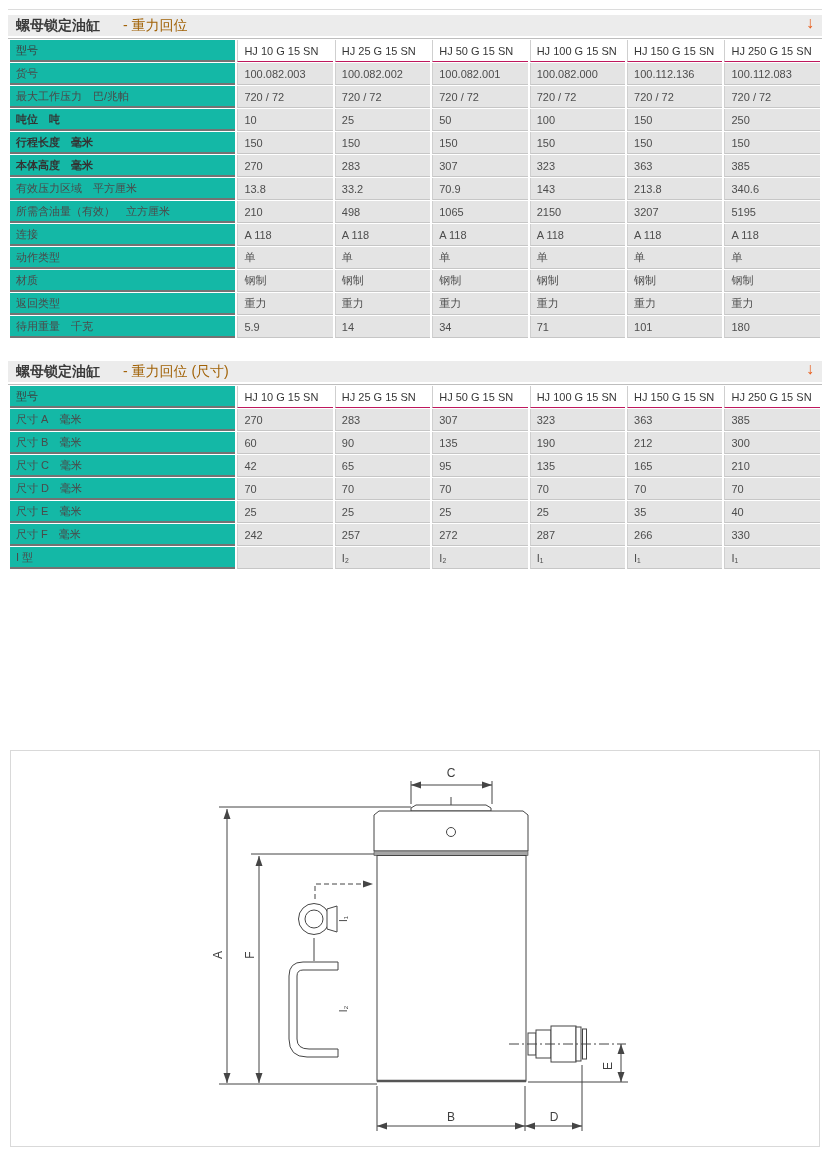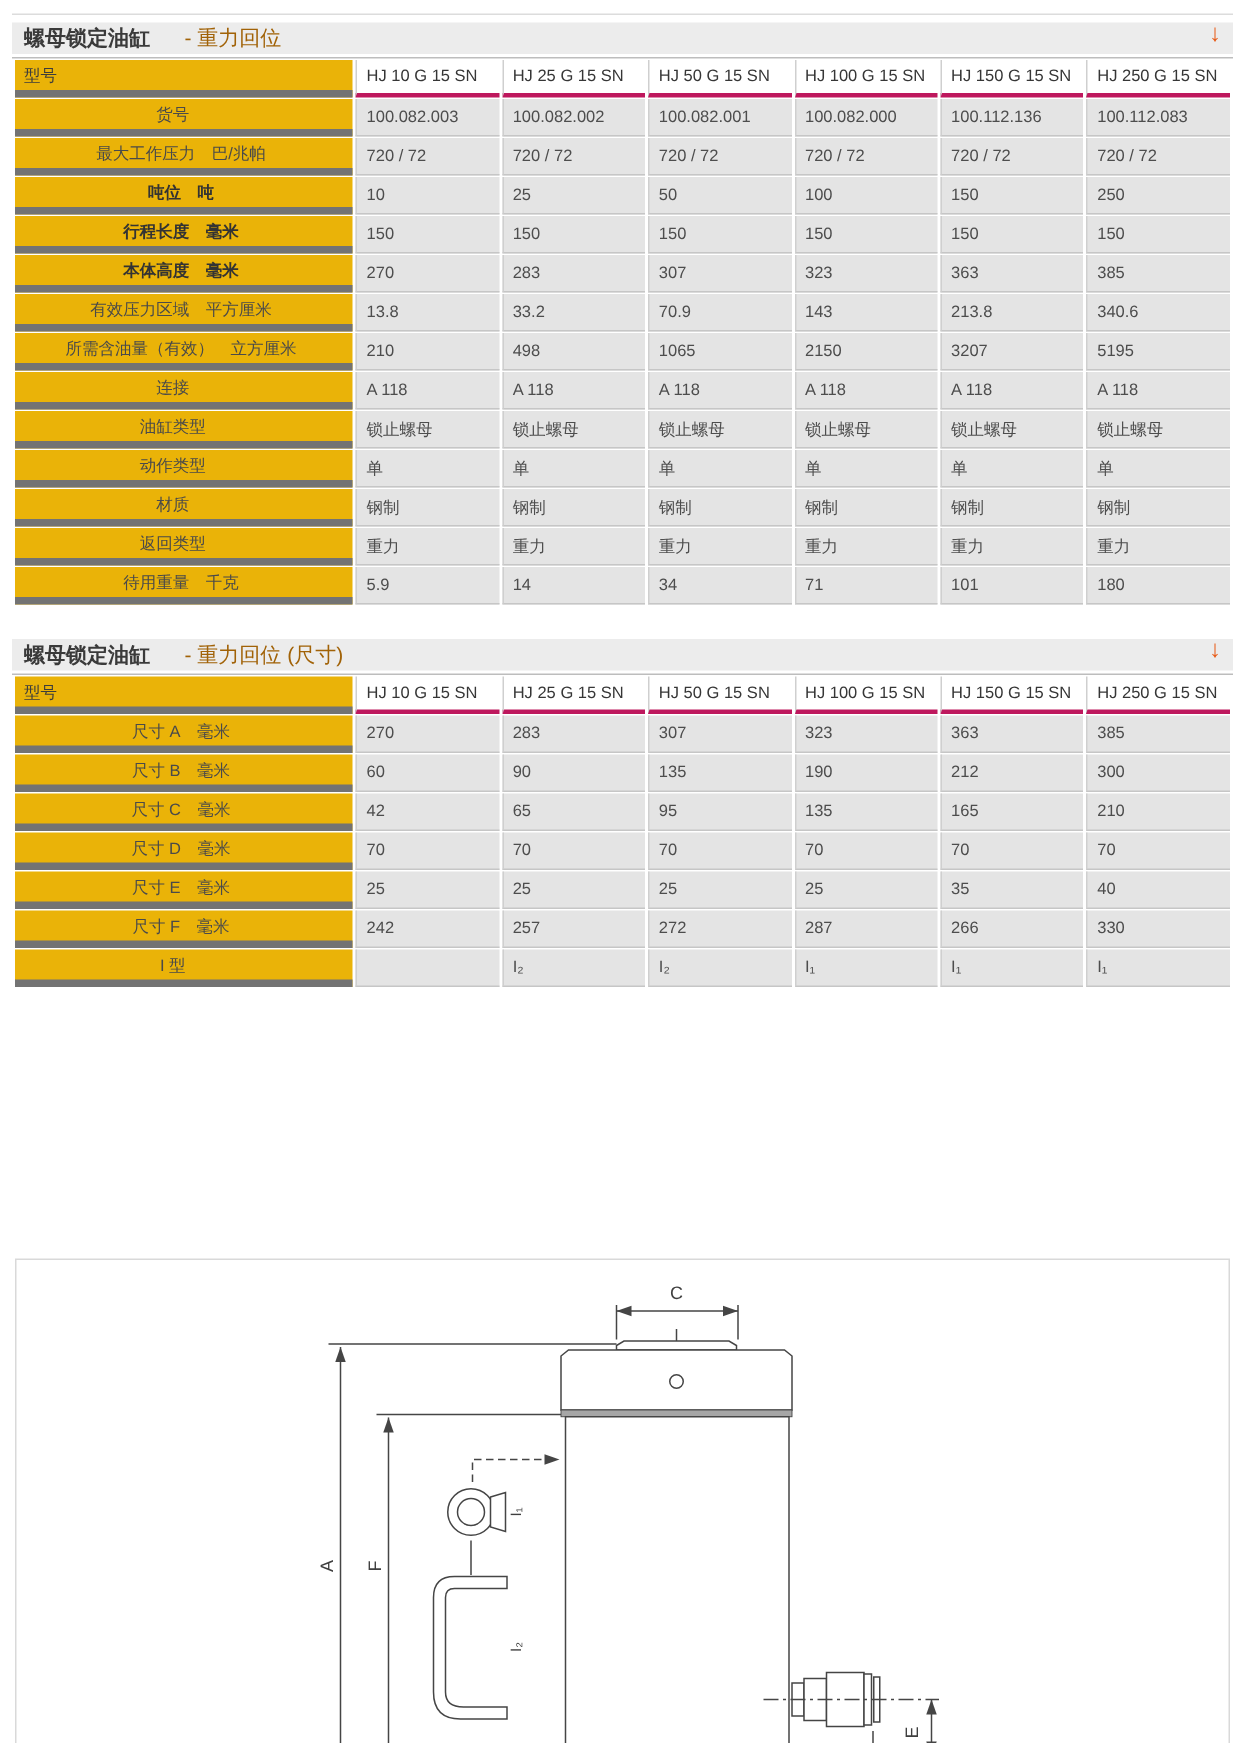--- a/index.html
+++ b/index.html
@@ -27,29 +27,29 @@
     border-collapse:separate;border-spacing:2px 1px;
     font-size:11px;border-top:1px solid #bdbdbd;
   }
   table.spec col.c-label{width:222px;}
   table.spec col.c-data{width:94px;}
   table.spec th,table.spec td{
     height:20px;padding:0 4px 0 6px;text-align:left;vertical-align:middle;
     white-space:nowrap;overflow:hidden;font-weight:normal;
   }
   td.label-cell,th.label-cell{
-    border-bottom:5px solid #737373;color:#4a4a4a;background:#eab308;
-  }
-  td.label-cell .lu{display:flex;justify-content:center;align-items:center;}
+    border-bottom:2px solid #737373;color:#4a4a4a;background:#14b8a6;
+  }
+  td.label-cell .lu{display:flex;justify-content:flex-start;align-items:center;}
   td.label-cell .unit{padding-right:6px;margin-left:11px;}
   th.label-cell{font-weight:bold;color:#3c3c3c;}
   tr.bold-row td.label-cell{font-weight:bold;color:#333333;}
   th.col-header{
     background:#ffffff;font-weight:bold;color:#363636;
-    border-bottom:3px solid #be185d;border-left:1px solid #cfcfcf;
+    border-bottom:1px solid #be185d;border-left:1px solid #cfcfcf;
   }
   td.data-cell{
     background:#e4e4e4;color:#4d4d4d;
     border-bottom:1px solid #c6c6c6;border-left:1px solid #cfcfcf;
   }
   .section2{margin-top:22px;}
   
   .diagram-box{
     margin-top:180px;margin-left:2px;
     width:808px;height:395px;border:1px solid #d9d9d9;background:#ffffff;
@@ -195,34 +195,20 @@
             <span>连接</span>
             <span class="unit"></span>
           </div>
         </td>
         <td class="data-cell">A 118</td>
         <td class="data-cell">A 118</td>
         <td class="data-cell">A 118</td>
         <td class="data-cell">A 118</td>
         <td class="data-cell">A 118</td>
         <td class="data-cell">A 118</td>
-      </tr>
-      <tr>
-        <td class="label-cell">
-          <div class="lu">
-            <span>油缸类型</span>
-            <span class="unit"></span>
-          </div>
-        </td>
-        <td class="data-cell">锁止螺母</td>
-        <td class="data-cell">锁止螺母</td>
-        <td class="data-cell">锁止螺母</td>
-        <td class="data-cell">锁止螺母</td>
-        <td class="data-cell">锁止螺母</td>
-        <td class="data-cell">锁止螺母</td>
       </tr>
       <tr>
         <td class="label-cell">
           <div class="lu">
             <span>动作类型</span>
             <span class="unit"></span>
           </div>
         </td>
         <td class="data-cell">单</td>
         <td class="data-cell">单</td>

